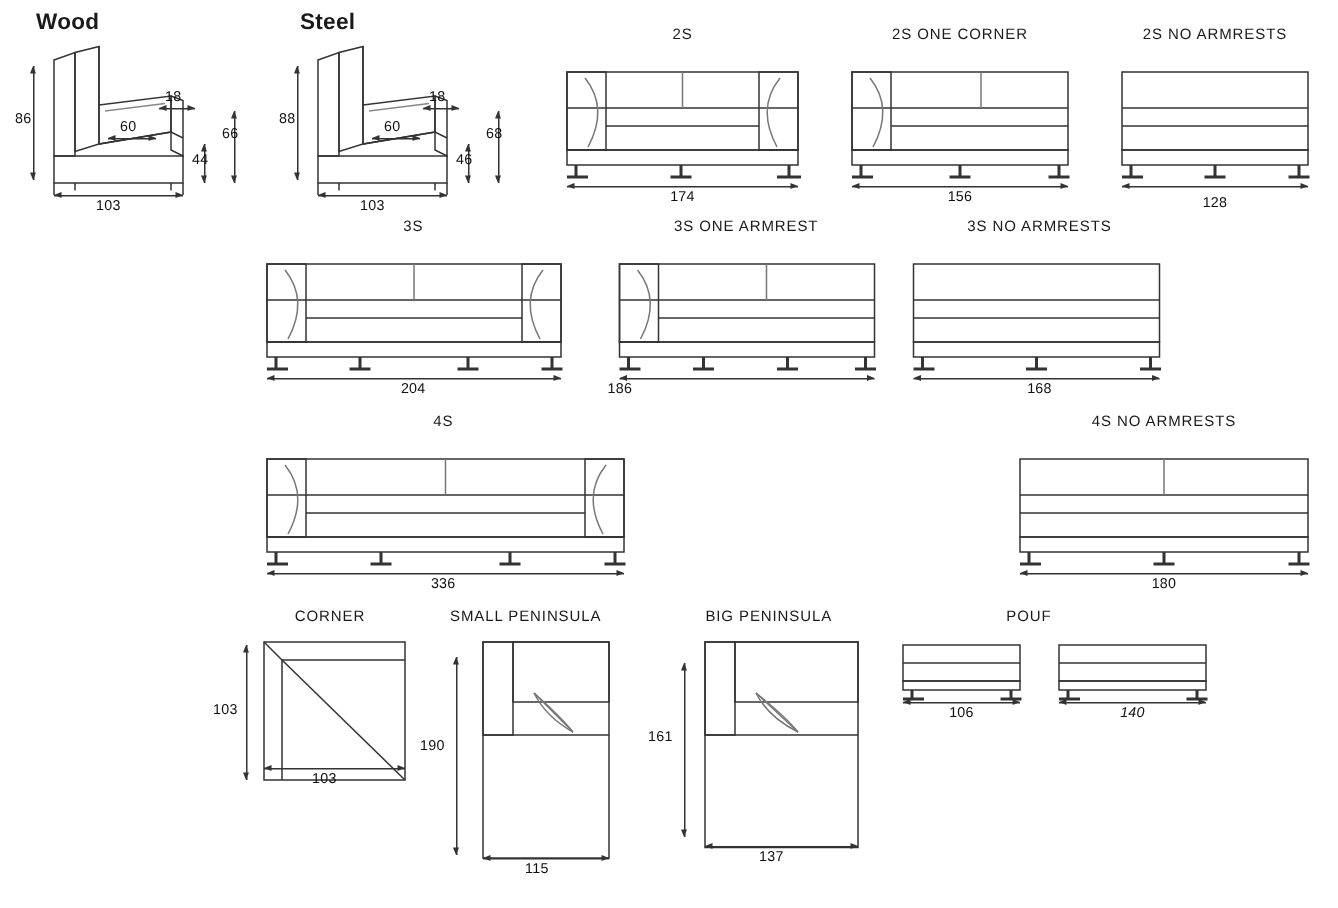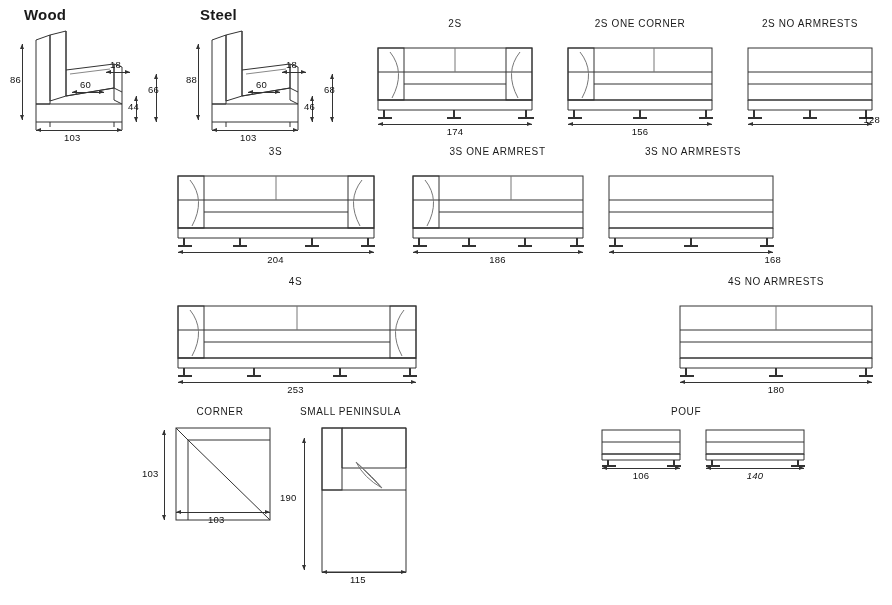--- a/index.html
+++ b/index.html
@@ -173,21 +173,21 @@
         <path d="M8 40 L132 40"></path>
         <path d="M8 68 L132 68 L132 78 L8 78 Z"></path>
         <path d="M8 52 L132 52"></path>
       </g>
       <g stroke="#333" stroke-width="2">
         <path d="M14 78 L14 86 M126 78 L126 86 M70 78 L70 86"></path>
         <path d="M8 86 L22 86 M119 86 L133 86 M63 86 L77 86"></path>
       </g>
     </svg>
     <div class="dimline" style="left:8px;top:106px;width:124px;"></div>
-    <div class="abs dim" style="left:0;top:96px;width:140px;text-align:right;">128</div>
+    <div class="abs dim" style="left:0;top:112px;width:140px;text-align:center;">128</div>
   </div>
 
   <div class="abs" style="left:168px;top:146px;width:215px;height:118px;">
     <div class="abs lbl" style="left:0;top:0;width:215px;">3S</div>
     <svg width="215" height="100" style="position:absolute;left:0;top:14px;">
       <g fill="none" stroke="#333" stroke-width="1">
         <rect x="10" y="16" width="196" height="52"></rect>
         <rect x="10" y="16" width="26" height="52"></rect>
         <rect x="180" y="16" width="26" height="52"></rect>
         <path d="M10 40 L206 40"></path>
@@ -221,39 +221,39 @@
       <g fill="none" stroke="#777" stroke-width="1">
         <path d="M20 20 Q36 40 22 66"></path>
         <path d="M106 16 L106 40"></path>
       </g>
       <g stroke="#333" stroke-width="2">
         <path d="M14 78 L14 86 M172 78 L172 86 M64 78 L64 86 M120 78 L120 86"></path>
         <path d="M8 86 L22 86 M165 86 L179 86 M57 86 L71 86 M113 86 L127 86"></path>
       </g>
     </svg>
     <div class="dimline" style="left:8px;top:106px;width:170px;"></div>
-    <div class="abs dim" style="left:0;top:108px;width:185px;text-align:center;">186</div>
+    <div class="abs dim" style="left:0;top:108px;width:185px;">186</div>
   </div>
 
   <div class="abs" style="left:605px;top:146px;width:176px;height:118px;">
     <div class="abs lbl" style="left:0;top:0;width:176px;">3S NO ARMRESTS</div>
     <svg width="176" height="100" style="position:absolute;left:0;top:14px;">
       <g fill="none" stroke="#333" stroke-width="1">
         <rect x="4" y="16" width="164" height="52"></rect>
         <path d="M4 40 L168 40"></path>
         <path d="M4 68 L168 68 L168 78 L4 78 Z"></path>
         <path d="M4 52 L168 52"></path>
       </g>
       <g stroke="#333" stroke-width="2">
         <path d="M10 78 L10 86 M162 78 L162 86 M86 78 L86 86"></path>
         <path d="M4 86 L18 86 M155 86 L169 86 M79 86 L93 86"></path>
       </g>
     </svg>
     <div class="dimline" style="left:4px;top:106px;width:164px;"></div>
-    <div class="abs dim" style="left:0;top:108px;width:176px;text-align:right;">168</div>
+    <div class="abs dim" style="left:0;top:108px;width:176px;text-align:center;">168</div>
   </div>
 
   <div class="abs" style="left:168px;top:276px;width:255px;height:118px;">
     <div class="abs lbl" style="left:0;top:0;width:255px;">4S</div>
     <svg width="255" height="100" style="position:absolute;left:0;top:14px;">
       <g fill="none" stroke="#333" stroke-width="1">
         <rect x="10" y="16" width="238" height="52"></rect>
         <rect x="10" y="16" width="26" height="52"></rect>
         <rect x="222" y="16" width="26" height="52"></rect>
         <path d="M10 40 L248 40"></path>
@@ -264,21 +264,21 @@
         <path d="M22 20 Q38 40 24 66"></path>
         <path d="M236 20 Q220 40 234 66"></path>
         <path d="M129 16 L129 40"></path>
       </g>
       <g stroke="#333" stroke-width="2">
         <path d="M16 78 L16 86 M242 78 L242 86 M86 78 L86 86 M172 78 L172 86"></path>
         <path d="M10 86 L24 86 M235 86 L249 86 M79 86 L93 86 M165 86 L179 86"></path>
       </g>
     </svg>
     <div class="dimline" style="left:10px;top:106px;width:238px;"></div>
-    <div class="abs dim" style="left:0;top:108px;width:255px;text-align:center;">253</div>
+    <div class="abs dim" style="left:0;top:108px;width:255px;text-align:center;">336</div>
   </div>
 
 
   <div class="abs" style="left:672px;top:276px;width:208px;height:118px;">
     <div class="abs lbl" style="left:0;top:0;width:208px;">4S NO ARMRESTS</div>
     <svg width="208" height="100" style="position:absolute;left:0;top:14px;">
       <g fill="none" stroke="#333" stroke-width="1">
         <rect x="8" y="16" width="192" height="52"></rect>
         <path d="M8 40 L200 40"></path>
         <path d="M8 68 L200 68 L200 78 L8 78 Z"></path>
@@ -327,20 +327,39 @@
         <path d="M78 40 Q96 56 104 66 Q86 56 78 40"></path>
         <path d="M78 40 L104 66"></path>
       </g>
     </svg>
     <div class="dimlinev" style="left:26px;top:32px;height:132px;"></div>
     <div class="abs dim" style="left:2px;top:86px;">190</div>
     <div class="dimline" style="left:44px;top:166px;width:84px;"></div>
     <div class="abs dim" style="left:72px;top:168px;">115</div>
   </div>
 
+  <div class="abs" style="left:430px;top:406px;width:165px;height:175px;">
+    <div class="abs lbl" style="left:0;top:0;width:165px;">BIG PENINSULA</div>
+    <svg width="165" height="150" style="position:absolute;left:0;top:16px;">
+      <g fill="none" stroke="#333" stroke-width="1">
+        <rect x="40" y="6" width="102" height="137"></rect>
+        <rect x="40" y="6" width="20" height="62"></rect>
+        <path d="M60 6 L142 6 L142 46 L60 46 Z"></path>
+        <path d="M40 68 L142 68"></path>
+      </g>
+      <g fill="none" stroke="#777" stroke-width="1">
+        <path d="M74 40 Q94 56 102 66 Q82 56 74 40"></path>
+        <path d="M74 40 L102 66"></path>
+      </g>
+    </svg>
+    <div class="dimlinev" style="left:26px;top:36px;height:116px;"></div>
+    <div class="abs dim" style="left:2px;top:80px;">161</div>
+    <div class="dimline" style="left:40px;top:158px;width:102px;"></div>
+    <div class="abs dim" style="left:76px;top:160px;">137</div>
+  </div>
 
   <div class="abs" style="left:596px;top:406px;width:90px;height:80px;">
     <div class="abs lbl" style="left:0;top:0;width:180px;">POUF</div>
     <svg width="90" height="46" style="position:absolute;left:0;top:20px;">
       <g fill="none" stroke="#333" stroke-width="1">
         <rect x="6" y="4" width="78" height="24"></rect>
         <path d="M6 16 L84 16"></path>
         <path d="M6 28 L84 28 L84 34 L6 34 Z"></path>
       </g>
       <g stroke="#333" stroke-width="2">

